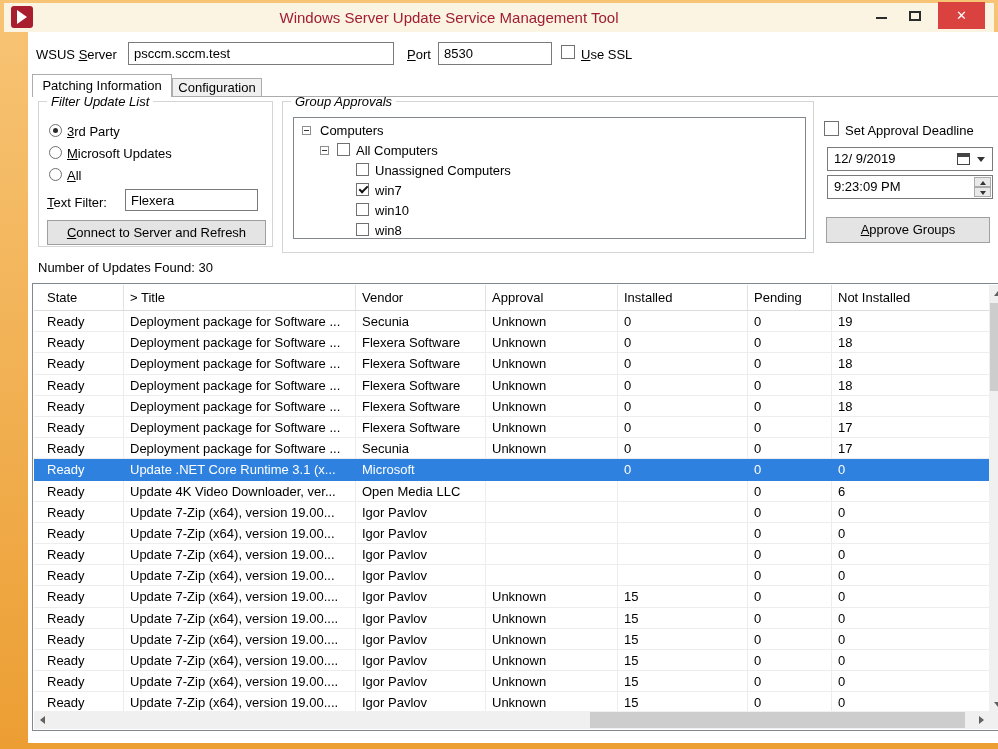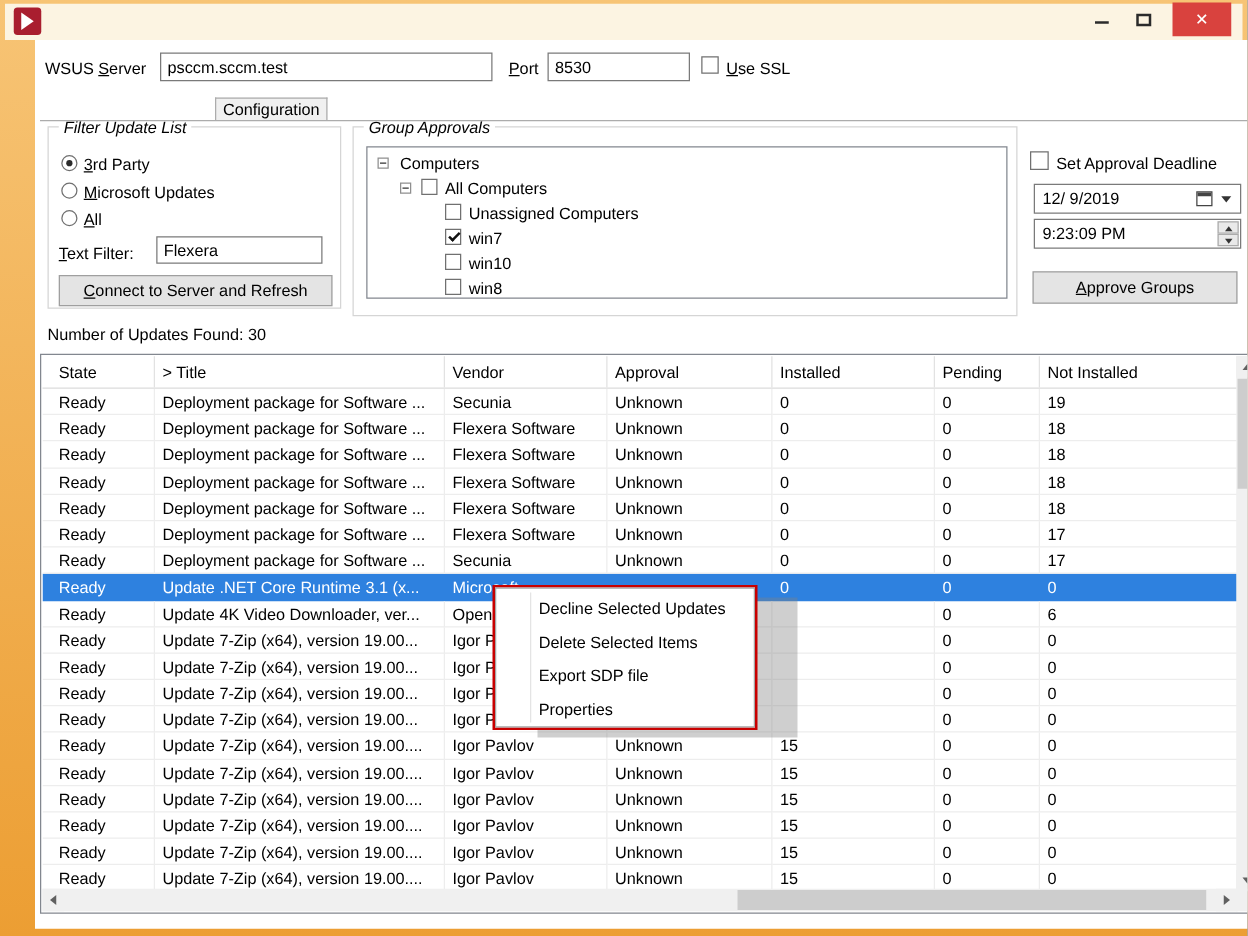--- a/index.html
+++ b/index.html
@@ -76,38 +76,40 @@
 </style>
 </head>
 <body>
 
 <div class="window">
 
   <div class="titlebar">
     <div class="app-icon">
         <span class="flag"></span>
       </div>
+    <div class="wtitle">Windows Server Update Service Management Tool</div>
     <div class="win-btn btn-min">
         <span class="min-glyph"></span>
       </div>
     <div class="win-btn btn-max">
         <span class="max-glyph"></span>
       </div>
     <div class="win-btn btn-close"><span>✕</span></div>
   </div>
 
   <div class="client">
 
     <span class="lbl" style="left:8px;top:15px"><span>WSUS </span><span class="u">S</span><span>erver</span></span>
     <input class="txt" style="left: 100px; top: 10px; width: 266px; height: 23px;" value="psccm.sccm.test">
     <span class="lbl" style="left:379px;top:15px"><span></span><span class="u">P</span><span>ort</span></span>
     <input class="txt" style="left: 410px; top: 10px; width: 114px; height: 23px;" value="8530">
     <span class="cbx" style="left:533px;top:13px"></span>
     <span class="lbl" style="left:553px;top:15px"><span></span><span class="u">U</span><span>se SSL</span></span>
 
+    <div class="tab active" style="left:4px;top:42px;width:140px;height:23px">Patching Information</div>
     <div class="tab inactive" style="left:144px;top:46px;width:90px;height:18px">Configuration</div>
     <div class="tabline"></div>
 
     <div class="groupbox" style="left:10px;top:69px;width:235px;height:146px">
       <span class="gb-label"><span>Filter Update List</span></span>
       <span class="radio checked" style="left:10px;top:22px"></span>
       <span class="lbl" style="left:28px;top:22px"><span></span><span class="u">3</span><span>rd Party</span></span>
       <span class="radio" style="left:10px;top:44px"></span>
       <span class="lbl" style="left:28px;top:44px"><span></span><span class="u">M</span><span>icrosoft Updates</span></span>
       <span class="radio" style="left:10px;top:66px"></span>
@@ -367,22 +369,15 @@
             <i class="tri lf"></i>
           </div>
         <div class="hthumb"></div>
         <div class="sarrow" style="right:0;top:0;width:17px;height:18px">
             <i class="tri rt"></i>
           </div>
       </div>
       <div class="corner"></div>
     </div>
 
-    <div class="context-menu">
-      <div class="menu-line"></div>
-      <div class="menu-item">Decline Selected Updates</div>
-      <div class="menu-item">Delete Selected Items</div>
-      <div class="menu-item">Export SDP file</div>
-      <div class="menu-item">Properties</div>
-    </div>
 
   </div>
 </div>
 
 </body></html>

